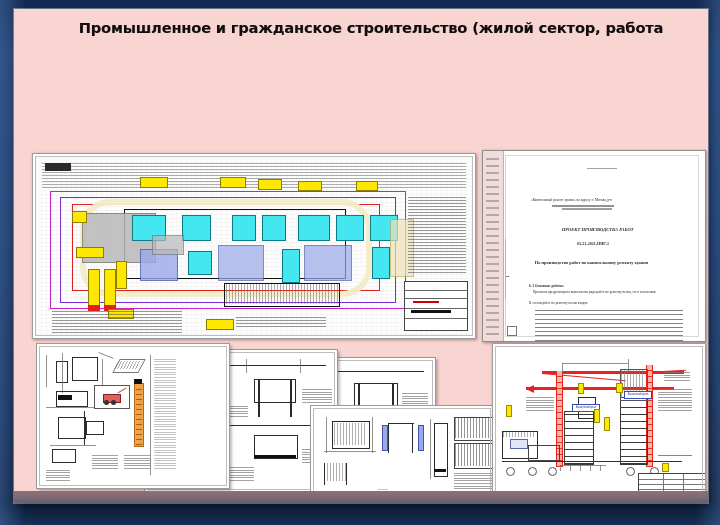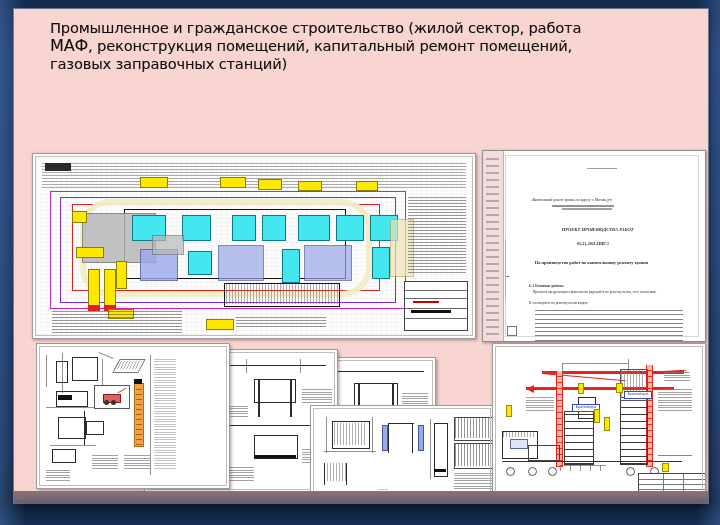--- a/index.html
+++ b/index.html
@@ -38,23 +38,24 @@
   
   #headline{position:absolute;left:18px;top:10px;width:660px;color:#100d0f;}
   .h-title{
     font-family:"DejaVu Sans",sans-serif;
     font-weight:bold;font-size:19.5px;letter-spacing:.2px;
     line-height:22px;margin:0 0 1px 8px;
     text-shadow:.6px .6px 0 rgba(0,0,0,.35);
   }
   .h-body{
     font-family:"DejaVu Sans",sans-serif;
-    font-weight:normal;font-size:14.6px;line-height:18.2px;
+    font-weight:bold;font-size:14.6px;line-height:18.2px;
     margin:0 0 0 18px;letter-spacing:-.15px;
     text-shadow:.4px .4px 0 rgba(0,0,0,.25);
+    text-align:center;
   }
   .h-body .maf{font-size:16px;}
 
   
   .sheet{
     position:absolute;background:#fff;
     border:1px solid #9c9c9c;
     box-shadow:1px 1px 3px rgba(60,30,40,.45);
     overflow:hidden;
   }
@@ -150,22 +151,20 @@
   }
 </style>
 </head>
 <body>
 
 <div id="frame">
   <div id="card">
 
     <div id="headline">
       <div class="h-body">Промышленное и гражданское строительство (жилой сектор, работа</div>
-      <div class="h-body"><span class="maf">МАФ</span><span>, реконструкция помещений, капитальный ремонт помещений,</span></div>
-      <div class="h-body">газовых заправочных станций)</div>
     </div>
 
     <div class="sheet" id="siteplan">
       <div class="bg">
         <div class="sp-hatch" style="opacity:.30"></div>
 
         <div class="sp-topnotes"></div>
         <div class="sp-blackblock"></div>
 
         <div class="sp-magenta" style="left:14px;top:34px;right:66px;bottom:26px;"></div>

